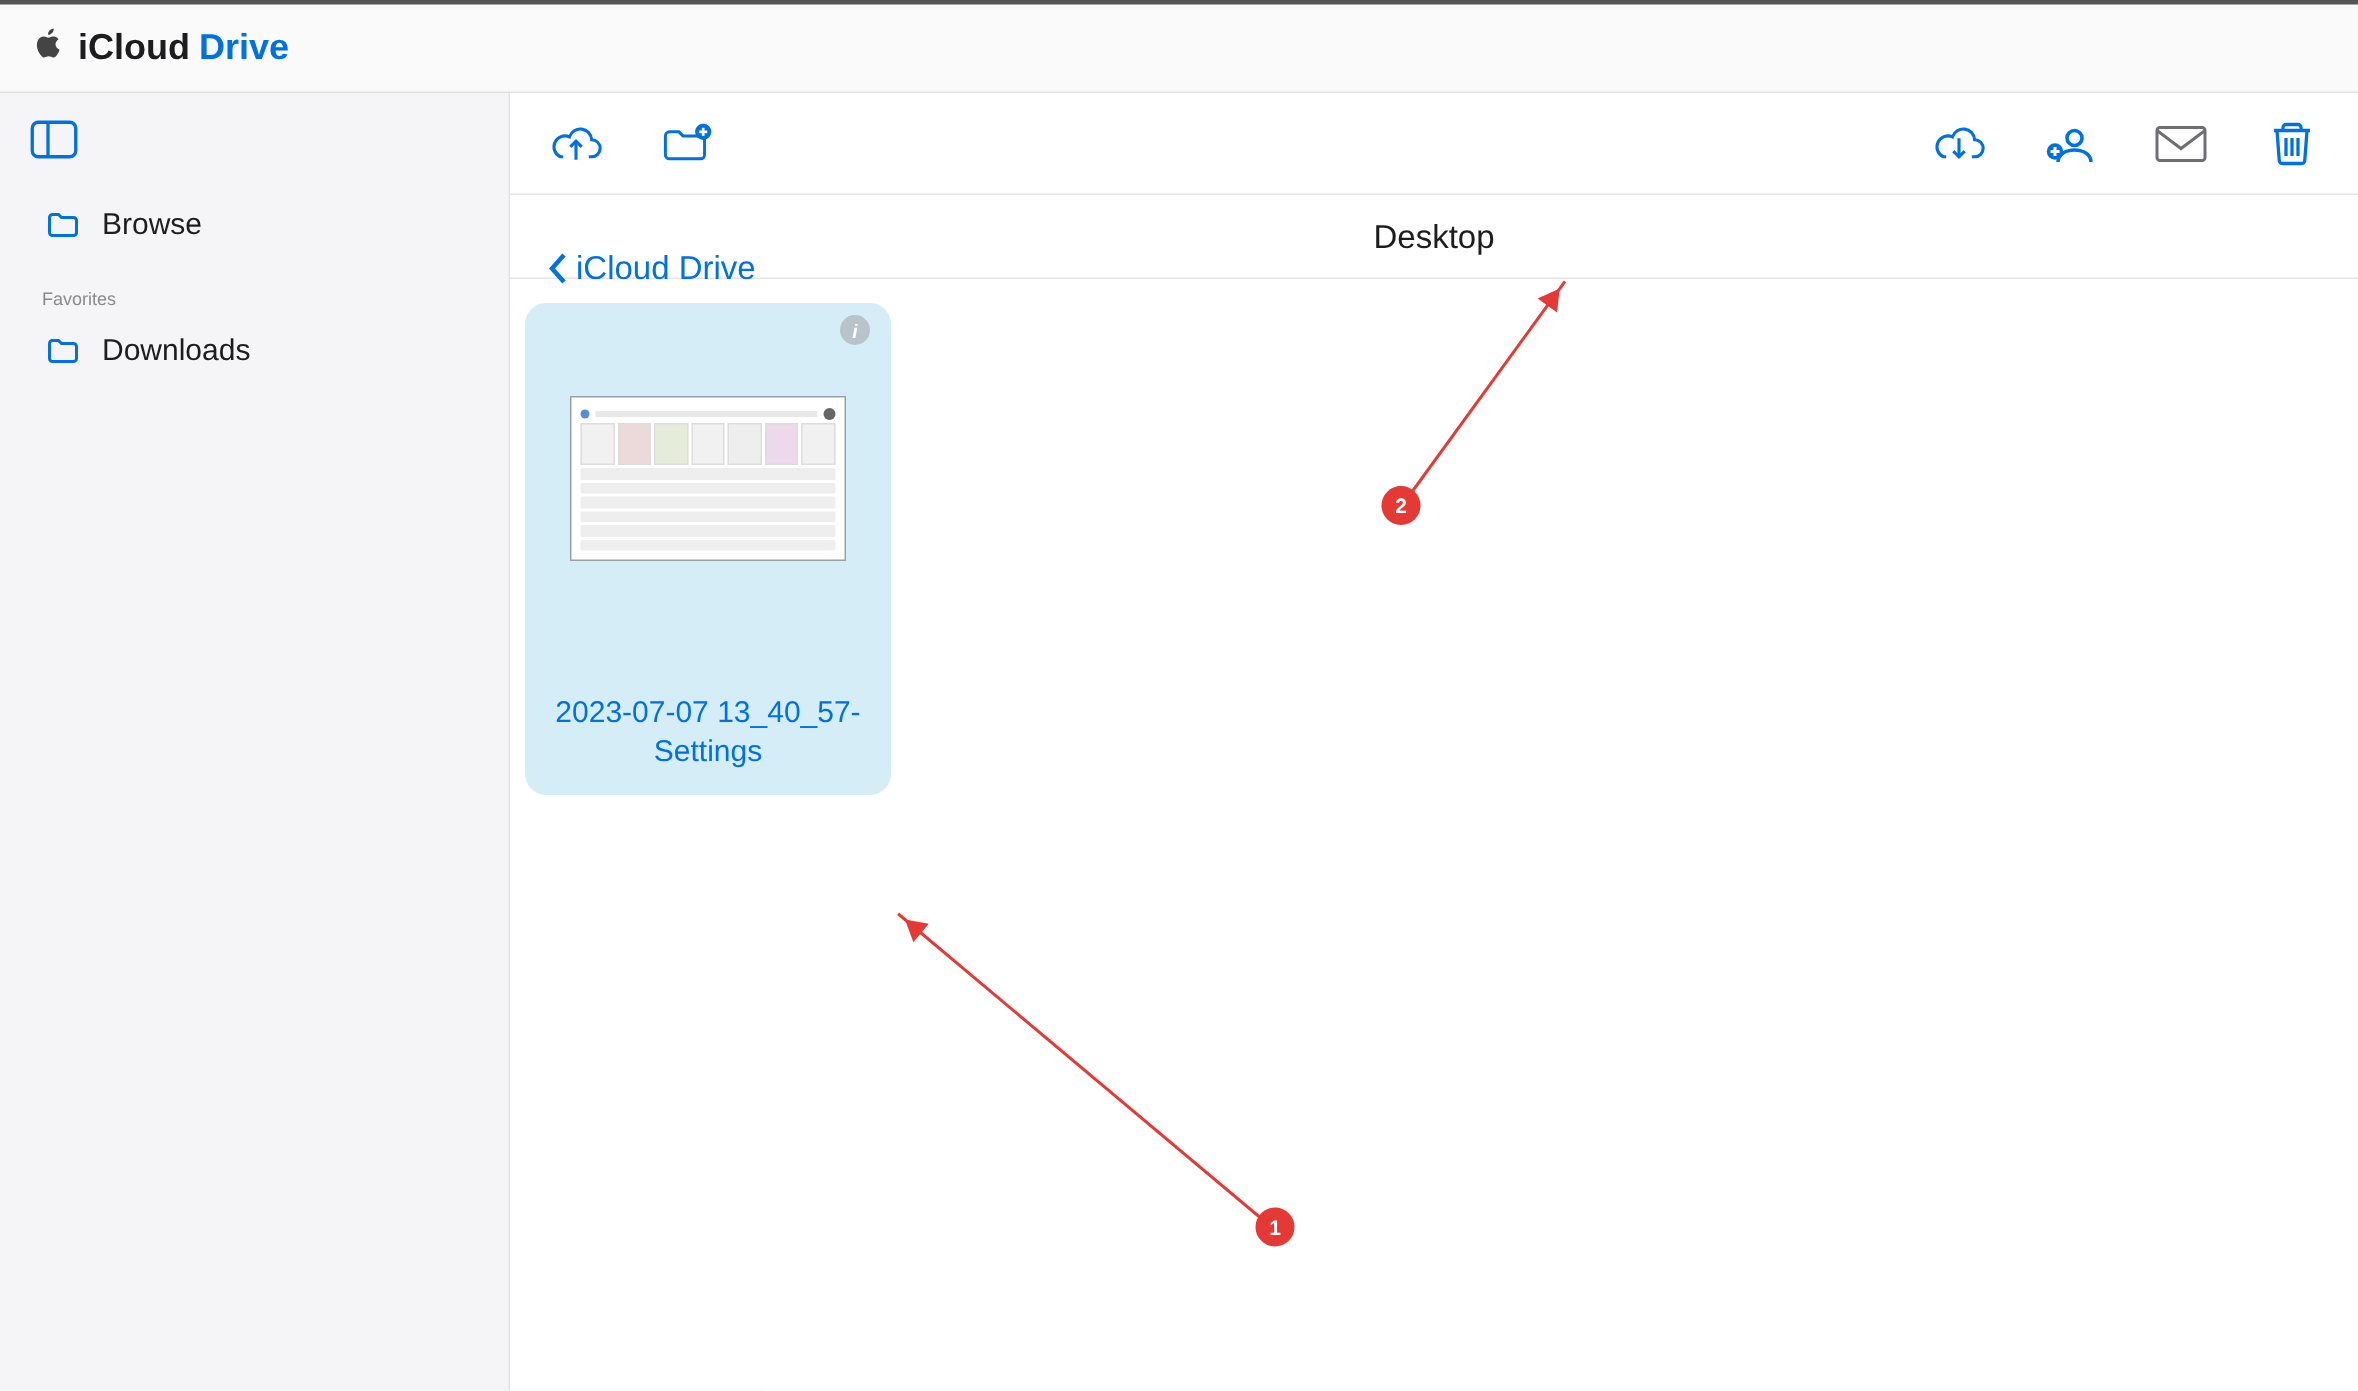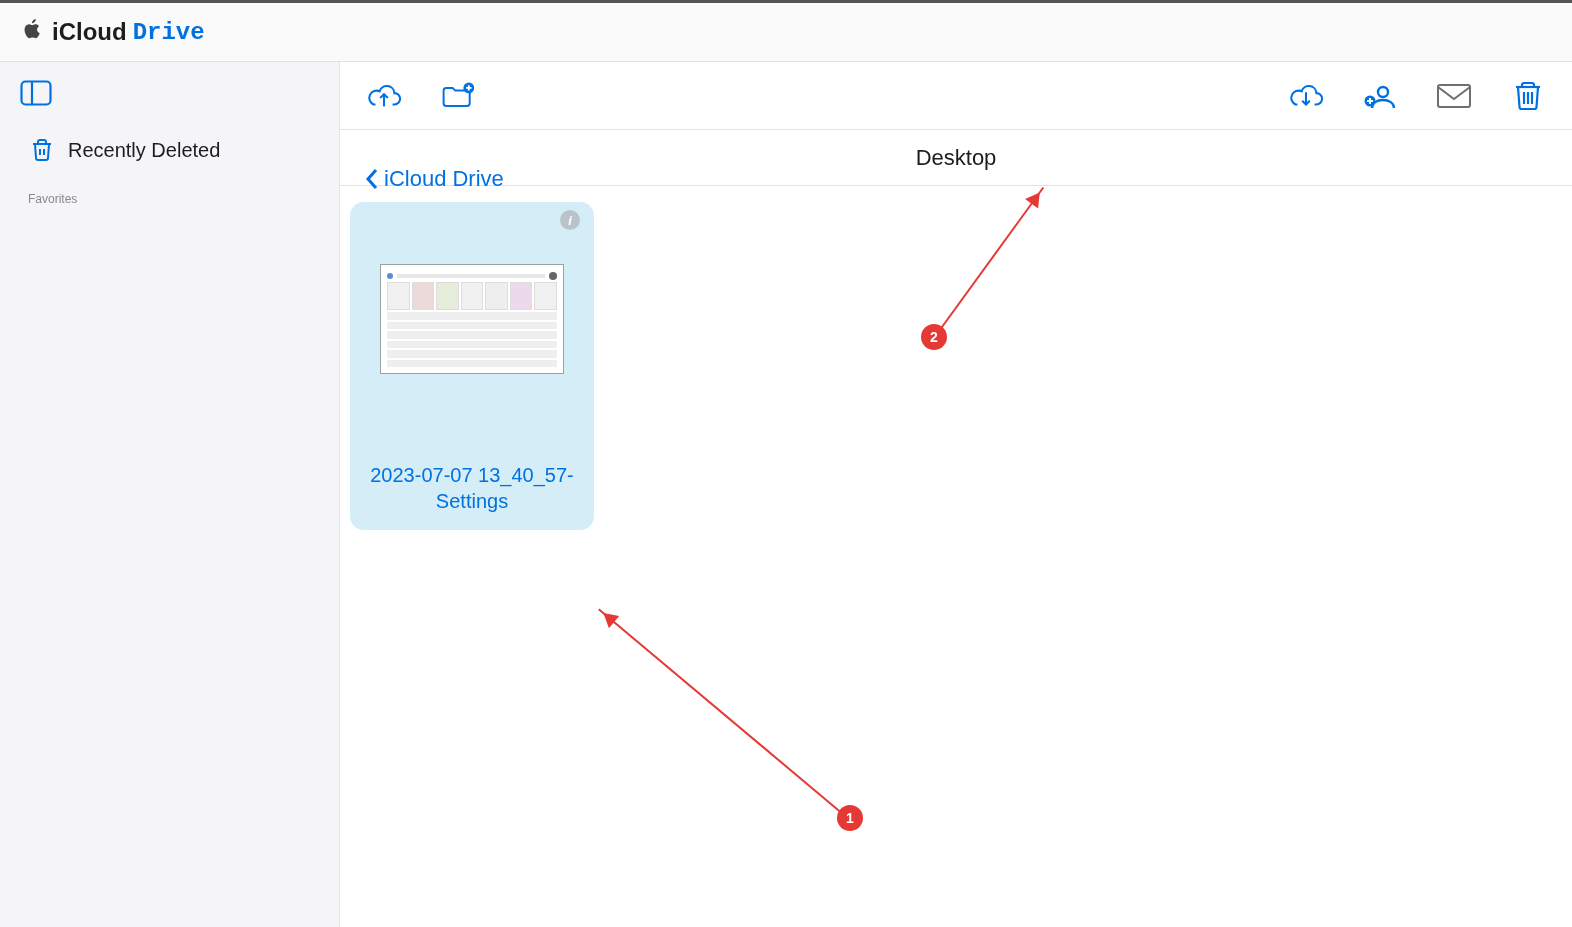--- a/index.html
+++ b/index.html
@@ -24,21 +24,21 @@
       padding: 0 22px;
     }
     .brand {
       display: flex;
       align-items: center;
       font-size: 24px;
       font-weight: 600;
     }
     .brand .apple { margin-right: 8px; color: #444; }
     .brand .icloud-word { color: #1d1d1f; text-align: right; }
-    .brand .drive-word { color: #0071e3; margin-left: 6px; font-family: Liberation Mono, monospace; }
+    .brand .drive-word { color: #0071e3; margin-left: 6px; }
     .layout {
       display: flex;
       height: calc(100% - 62px);
     }
     .sidebar {
       width: 340px;
       background: #f5f5f7;
       border-right: 1px solid #e3e3e3;
       padding: 18px 20px;
     }
@@ -214,35 +214,40 @@
 
   <div class="sidebar">
     <div class="sidebar-toggle">
       <svg width="32" height="26" viewBox="0 0 32 26" fill="none" stroke-width="2.2">
           <rect x="1.5" y="1.5" width="29" height="23" rx="4"></rect>
           <line x1="12" y1="2" x2="12" y2="24.5"></line>
         </svg>
     </div>
 
 
-
     <div class="side-item">
       <span class="side-icn">
         <svg width="24" height="24" viewBox="0 0 24 24" stroke-width="2">
-            <polyline points="3 6 5 6 21 6"></polyline>
-            <path d="M19 6l-1 14a2 2 0 0 1-2 2H8a2 2 0 0 1-2-2L5 6"></path>
-            <path d="M10 11v6M14 11v6"></path>
-            <path d="M8 6V4a2 2 0 0 1 2-2h4a2 2 0 0 1 2 2v2"></path>
+            <path d="M3 7a2 2 0 0 1 2-2h4l2 2h8a2 2 0 0 1 2 2v8a2 2 0 0 1-2 2H5a2 2 0 0 1-2-2V7z"></path>
           </svg>
       </span>
-      <span>Recently Deleted</span>
-    </div>
+      <span>Browse</span>
+    </div>
+
 
     <div class="section-label">Favorites</div>
 
+    <div class="side-item">
+      <span class="side-icn">
+        <svg width="24" height="24" viewBox="0 0 24 24" stroke-width="2">
+            <path d="M3 7a2 2 0 0 1 2-2h4l2 2h8a2 2 0 0 1 2 2v8a2 2 0 0 1-2 2H5a2 2 0 0 1-2-2V7z"></path>
+          </svg>
+      </span>
+      <span>Downloads</span>
+    </div>
   </div>
 
   <div class="main">
     <div class="toolbar">
       <div class="tb-group">
         <div class="tb-btn">
           <svg width="38" height="30" viewBox="0 0 38 30" fill="none" stroke="#0071e3" stroke-width="2.2">
               <path d="M28 24h2a6 6 0 0 0 0-12 8 8 0 0 0-15.6-2A7 7 0 0 0 8 24h2"></path>
               <polyline points="15 17 19 13 23 17"></polyline>
               <line x1="19" y1="13" x2="19" y2="26"></line>

